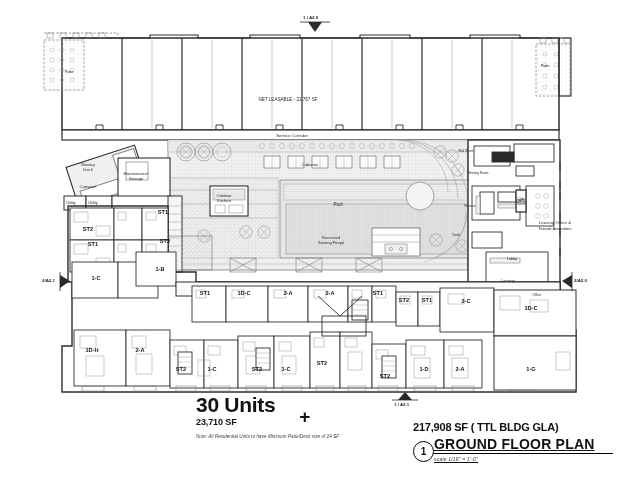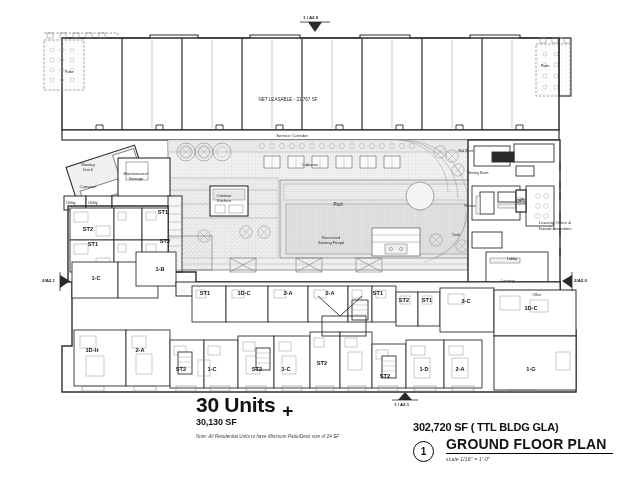--- a/index.html
+++ b/index.html
@@ -8,28 +8,28 @@
   svg{display:block;}
   .plan-label{font-family:"Liberation Sans",sans-serif;fill:#2a2a2a;}
   .unit-tag{font-family:"Liberation Sans",sans-serif;font-weight:bold;fill:#111;}
   
   .txtblk{position:absolute;}
   #summary{left:196px;top:394px;width:230px;}
   #units-num{font-size:21px;font-weight:bold;letter-spacing:-0.3px;line-height:21px;display:inline-block;}
   #units-sf{font-size:9px;font-weight:bold;letter-spacing:-0.1px;display:block;margin-top:1px;}
   #plus{font-size:19px;font-weight:bold;display:inline-block;vertical-align:top;margin:0 7px;line-height:21px;}
   #retail{display:inline-block;vertical-align:top;font-size:10px;font-weight:bold;line-height:11.5px;}
-  .sumrow{display:flex;align-items:center;}
+  .sumrow{display:flex;align-items:flex-end;gap:17px;}
   .col-left{text-align:left;}
   #note{font-size:4.6px;font-style:italic;color:#3a3a3a;margin-top:7px;letter-spacing:0.1px;white-space:nowrap;transform:scaleX(0.97);transform-origin:left top;}
   #gla-total{position:absolute;left:413px;top:421px;font-size:11px;font-weight:bold;letter-spacing:-0.2px;}
   #titleblock{position:absolute;left:413px;top:437px;width:200px;}
   #tb-row{display:flex;align-items:flex-end;}
   #tb-num{width:19px;height:19px;border:1px solid #000;border-radius:50%;display:flex;align-items:center;justify-content:center;font-size:10px;font-weight:bold;flex:0 0 auto;}
-  #tb-right{margin-left:12px;flex:1 1 auto;}
+  #tb-right{margin-left:0;flex:1 1 auto;text-decoration:underline;}
   #tb-name{font-size:14px;font-weight:bold;letter-spacing:0.2px;line-height:15px;border-bottom:1.4px solid #000;padding-bottom:1px;}
   #tb-scale{font-size:5px;font-style:italic;color:#3a3a3a;margin-top:1.5px;letter-spacing:0.2px;}
   .marker-txt{position:absolute;font-size:4.4px;font-weight:bold;color:#222;}
 </style>
 </head>
 <body>
 
 <div id="sheet">
 
   <svg id="plan" width="621" height="480" viewBox="0 0 621 480">
@@ -568,28 +568,28 @@
 
   <div class="marker-txt" style="left:303px;top:15px;">1 / A2.0</div>
   <div class="marker-txt" style="left:42px;top:278px;">2/A2.1</div>
   <div class="marker-txt" style="left:574px;top:278px;">2/A2.0</div>
   <div class="marker-txt" style="left:394px;top:402px;">1 / A2.1</div>
 
   <div class="txtblk" id="summary">
     <div class="sumrow">
       <div class="col-left">
         <span id="units-num">30 Units</span>
-        <span id="units-sf">30,130 SF</span>
+        <span id="units-sf">23,710 SF</span>
       </div>
       <span id="plus">+</span>
     </div>
     <div id="note">Note: All Residential Units to have Minimum Patio/Deck  size of 24 SF</div>
   </div>
 
-  <div id="gla-total">302,720 SF ( TTL  BLDG GLA)</div>
+  <div id="gla-total">217,908 SF ( TTL  BLDG GLA)</div>
 
   <div id="titleblock">
     <div id="tb-row">
       <div id="tb-num">1</div>
       <div id="tb-right">
         <div id="tb-name">GROUND FLOOR PLAN</div>
         <div id="tb-scale">scale 1/16" = 1'-0"</div>
       </div>
     </div>
   </div>

